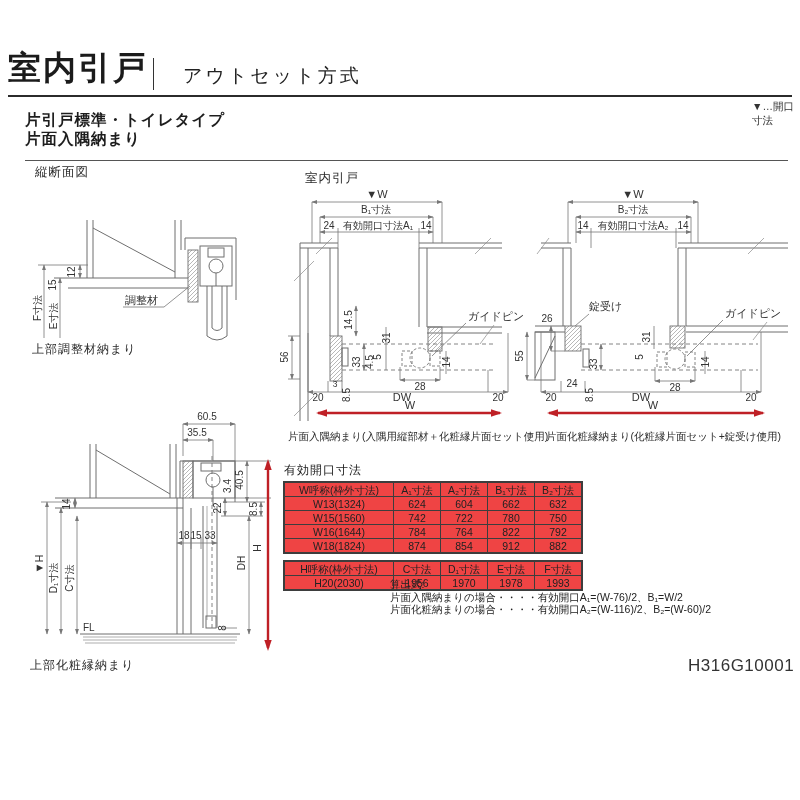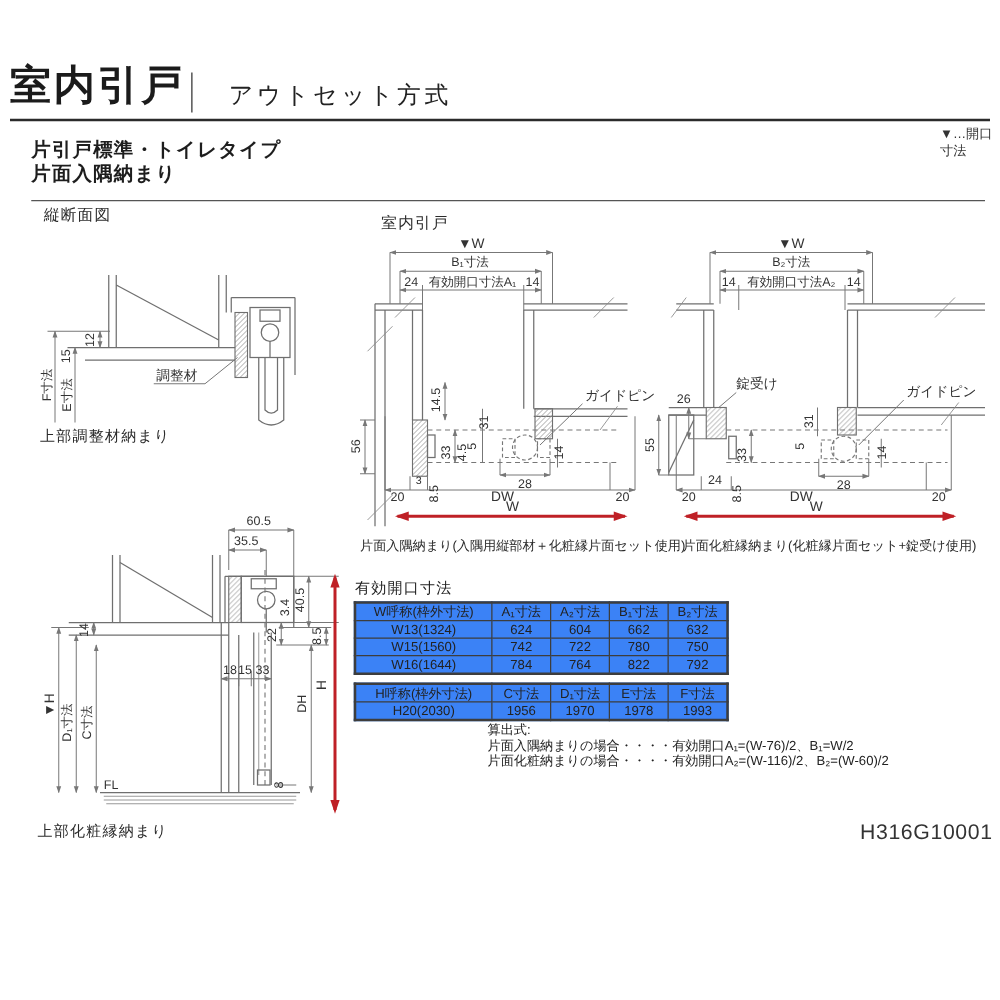--- a/index.html
+++ b/index.html
@@ -19,21 +19,21 @@
   .sec-v{left:35px;top:164px;} .sec-h{left:305px;top:170px;}
   .caption{font-size:12px;color:#2a2a2a;letter-spacing:1px;}
   .capA{left:32px;top:341px;}
   .capB{left:288px;top:430px;font-size:10.5px;letter-spacing:0;}
   .capC{left:546px;top:430px;font-size:10.5px;letter-spacing:0;}
   .capD{left:30px;top:657px;}
   .docid{left:688px;top:656px;font-size:17px;color:#333;letter-spacing:.5px;}
   
   .tblwrap{left:283px;top:462px;}
   .tbltitle{font-size:12px;color:#222;margin:0 0 2px 1px;letter-spacing:1px;}
-  table.spec{border-collapse:collapse;border:2px solid #3d3d3d;background:#3b82f6;}
+  table.spec{border-collapse:collapse;border:2px solid #3d3d3d;background:#ef4444;}
   table.spec td,table.spec th{border:1px solid #3d3d3d;font-size:10.5px;font-weight:400;
       text-align:center;padding:0 2px;height:13px;line-height:12px;color:#222;white-space:nowrap;}
   table.spec .c0{width:104px;} table.spec .c{width:42px;margin-top:25px;}
   .tbl2{margin-top:6px;}
   
   .formula{left:390px;top:578px;font-size:10.5px;line-height:12.5px;color:#222;}
   
   svg{position:absolute;overflow:visible;}
   svg .ln{stroke:#6f6f6f;stroke-width:1;fill:none;}
   svg .thin{stroke:#8a8a8a;stroke-width:.7;fill:none;}
@@ -447,20 +447,27 @@
       <td>780</td>
       <td>750</td>
     </tr>
     <tr>
       <td>W16(1644)</td>
       <td>784</td>
       <td>764</td>
       <td>822</td>
       <td>792</td>
     </tr>
+    <tr>
+      <td>W18(1824)</td>
+      <td>874</td>
+      <td>854</td>
+      <td>912</td>
+      <td>882</td>
+    </tr>
   </tbody>
     </table>
   <table class="spec tbl2">
     <tbody>
         <tr>
       <th class="c0">H呼称(枠外寸法)</th>
       <th class="c">C寸法</th>
       <th class="c">D₁寸法</th>
       <th class="c">E寸法</th>
       <th class="c">F寸法</th>

